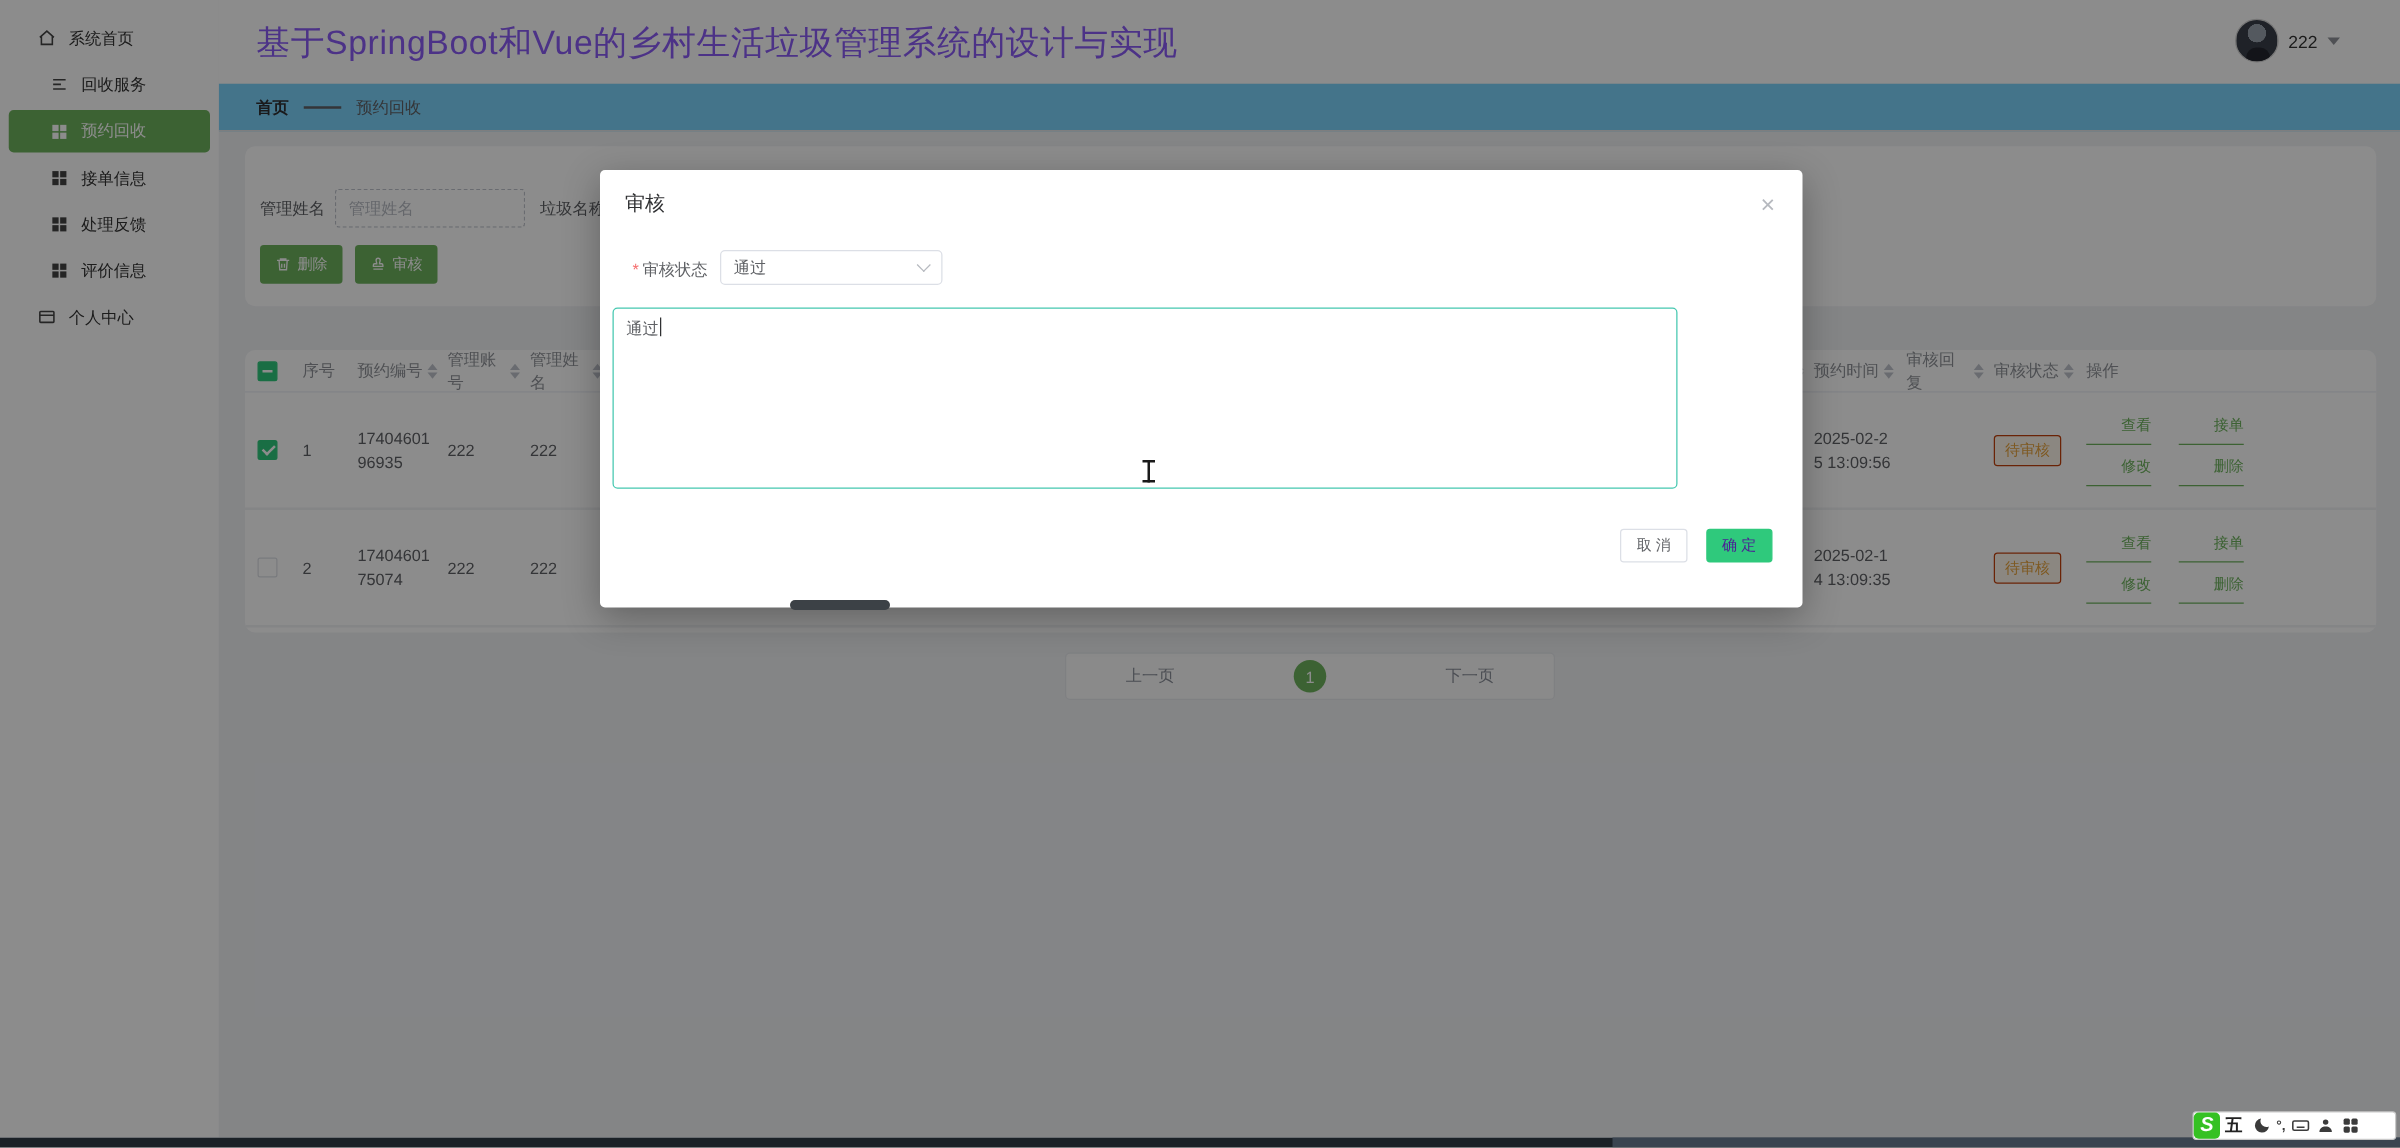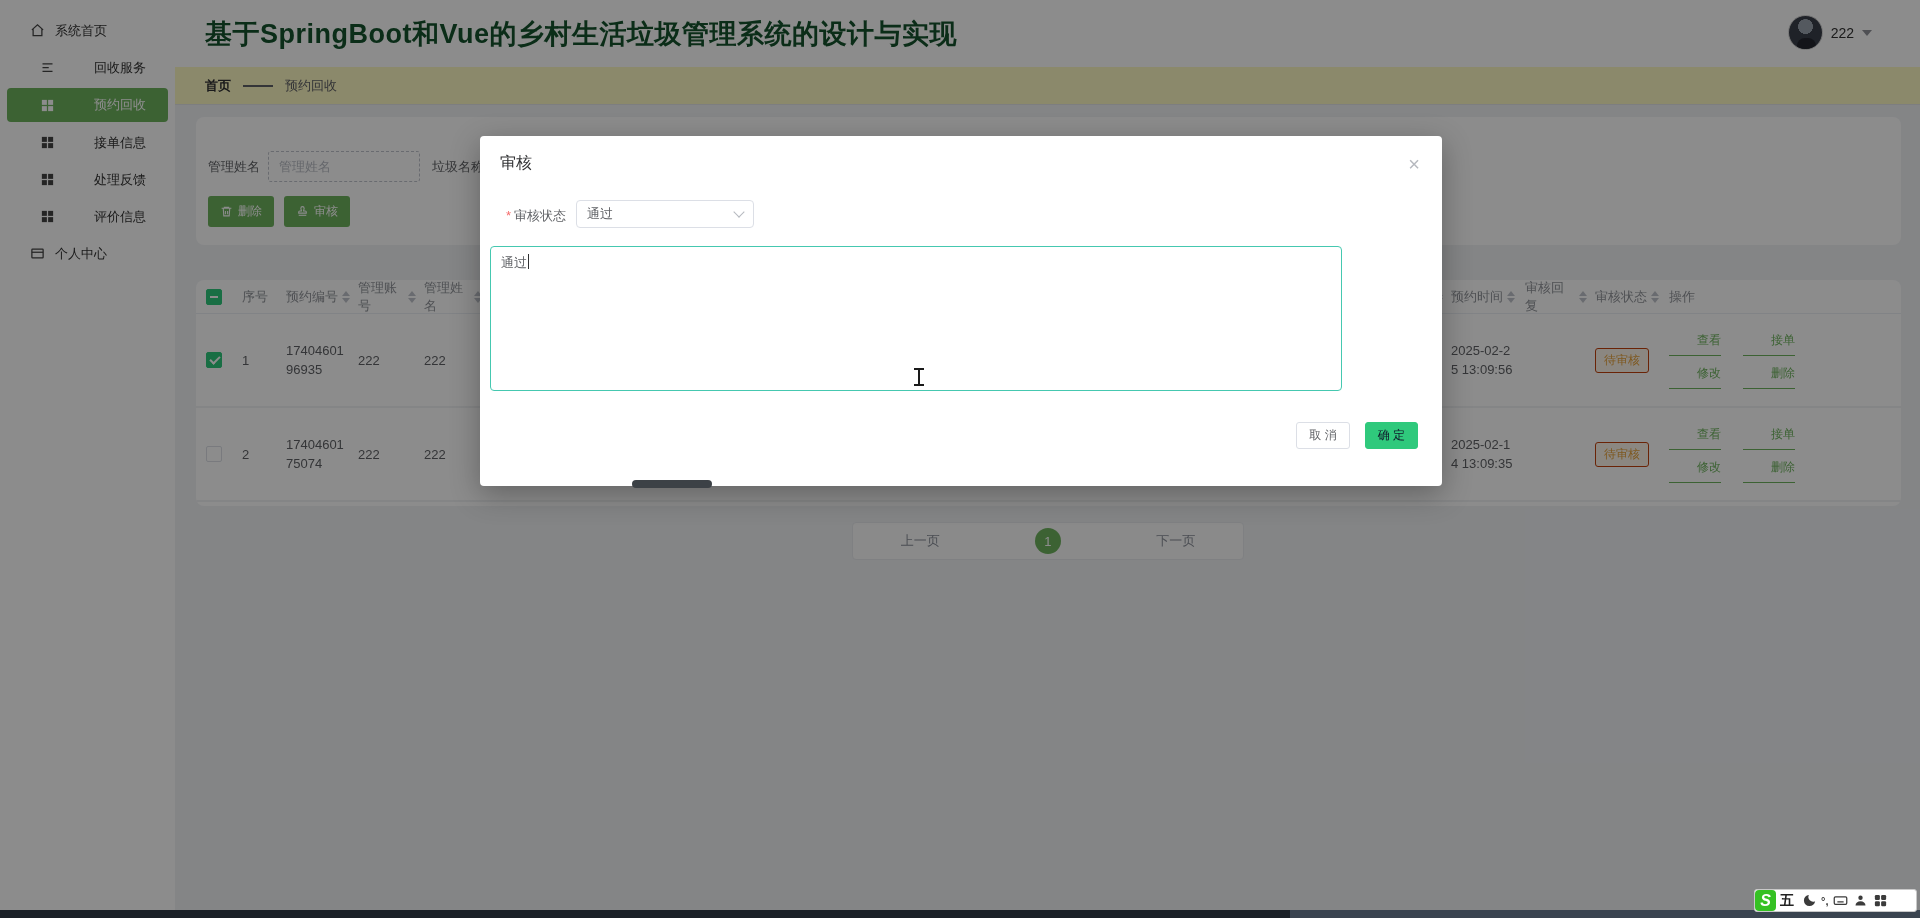--- a/index.html
+++ b/index.html
@@ -8,37 +8,37 @@
     --focus-teal:#45c8b0;
     --warning-orange:#e6a23c;
   }
   *{box-sizing:border-box;margin:0;padding:0;}
   body{font-family:"Liberation Sans","DejaVu Sans",sans-serif;background:#555;}
   .screen{position:relative;width:1920px;height:918px;background:#f0f2f5;overflow:hidden;}
 
   
   .sidebar{position:absolute;left:0;top:0;width:175px;height:910px;background:#ffffff;z-index:2;padding-top:12px;}
   .side-item{display:flex;align-items:center;height:37px;padding-left:30px;font-size:13px;color:#333;cursor:pointer;}
-  .side-item.sub{padding-left:40px;gap:29px;}
+  .side-item.sub{padding-left:40px;}
   .side-item .s-icon{width:15px;height:15px;margin-right:10px;color:#444;flex:0 0 auto;display:inline-flex;}
   .side-item svg{width:100%;height:100%;}
   .side-item.active{background:var(--accent-green);color:#fff;margin:2px 7px;border-radius:4px;height:34px;padding-left:33px;}
   .side-item.active .s-icon{color:#fff;}
 
   
   .topbar{position:absolute;left:175px;top:0;right:0;height:67px;background:#fff;display:flex;align-items:center;z-index:1;}
-  .page-title{margin-left:30px;font-size:27px;font-weight:700;color:#14532d;letter-spacing:.5px;}
+  .page-title{margin-left:30px;font-size:27px;font-weight:400;color:#8b5cf6;letter-spacing:.5px;}
   .user-box{position:absolute;right:48px;top:15px;display:flex;align-items:center;gap:8px;cursor:pointer;}
   .avatar{width:35px;height:35px;border-radius:50%;background:radial-gradient(circle at 50% 32%,#9aa2ad 0 26%,#3a3f4a 27% 100%);border:1px solid #d4d4d4;overflow:hidden;position:relative;}
   .avatar::after{content:"";position:absolute;left:8px;bottom:-2px;width:19px;height:13px;border-radius:8px 8px 0 0;background:#23262e;}
   .user-name{font-size:14px;color:#333;}
   .caret-down{width:0;height:0;border-left:5px solid transparent;border-right:5px solid transparent;border-top:6px solid #909399;}
 
   
-  .breadcrumb{position:absolute;left:175px;top:67px;right:0;height:38px;display:flex;align-items:center;padding-left:30px;background:#fef9c3;border-bottom:1px solid #e3e5e8;z-index:1;}
+  .breadcrumb{position:absolute;left:175px;top:67px;right:0;height:38px;display:flex;align-items:center;padding-left:30px;background:#7dd3fc;border-bottom:1px solid #e3e5e8;z-index:1;}
   .bc-home{font-size:13px;font-weight:700;color:#303133;}
   .bc-sep{width:30px;height:2px;background:#606266;margin:0 12px;}
   .bc-cur{font-size:13px;color:#606266;}
 
   
   .filter-card{position:absolute;left:196px;top:117px;width:1705px;height:128px;background:#fff;border-radius:8px;z-index:1;padding:34px 12px 0 12px;}
   .filter-row{display:flex;align-items:center;}
   .f-label{font-size:13px;color:#606266;margin-right:8px;}
   .f-input{width:152px;height:31px;border:1px dashed #c0c4cc;border-radius:3px;background:#fff;padding:0 10px;font-size:13px;color:#333;font-family:inherit;}
   .f-input::placeholder{color:#b8bcc4;}
@@ -93,21 +93,21 @@
   .m-label{width:86px;text-align:right;font-size:13px;color:#606266;padding-top:7px;flex:0 0 auto;}
   .req{color:#f56c6c;margin-right:3px;}
   .m-ctl{margin-left:10px;}
   .sel{width:178px;height:28px;border:1px solid #dcdfe6;border-radius:4px;display:flex;align-items:center;justify-content:space-between;padding:0 10px;font-size:13px;color:#606266;cursor:pointer;background:#fff;}
   .chev{width:8px;height:8px;border-right:1.5px solid #b6b9bf;border-bottom:1.5px solid #b6b9bf;transform:rotate(45deg);margin-top:-4px;}
   .ta-wrap{position:relative;margin-left:10px;}
   .ta{width:852px;height:145px;border:1px solid var(--focus-teal);border-radius:4px;resize:none;font-size:13px;color:#606266;padding:7px 10px;font-family:inherit;outline:none;}
   .ta-caret{position:absolute;left:38px;top:8px;width:1px;height:15px;background:#303133;}
   .m-foot{display:flex;justify-content:flex-end;gap:15px;padding-right:24px;margin-top:27px;}
   .btn-plain{height:27px;padding:0 12px;background:#fff;border:1px solid #dcdfe6;border-radius:3px;font-size:12px;color:#606266;cursor:pointer;font-family:inherit;}
-  .btn-primary{height:27px;padding:0 12px;background:var(--confirm-green);border:1px solid var(--confirm-green);border-radius:3px;font-size:12px;color:#0f172a;cursor:pointer;font-family:inherit;}
+  .btn-primary{height:27px;padding:0 12px;background:var(--confirm-green);border:1px solid var(--confirm-green);border-radius:3px;font-size:12px;color:#4c1d95;cursor:pointer;font-family:inherit;}
 
   
   .hthumb{position:absolute;left:632px;top:480px;width:80px;height:8px;background:#3c4146;border-radius:4px;z-index:51;cursor:pointer;}
   .ibeam{position:absolute;left:914px;top:368px;z-index:52;width:10px;height:18px;}
   .ibeam::before{content:"";position:absolute;left:4px;top:0;width:2px;height:18px;background:#1a1a1a;}
   .ibeam::after{content:"";position:absolute;left:0;top:0;width:10px;height:2px;background:#1a1a1a;box-shadow:0 16px 0 #1a1a1a;}
 
   
   .taskbar{position:absolute;left:0;top:910px;width:1920px;height:8px;background:#1b2127;z-index:60;}
   .taskbar .seg{position:absolute;left:1290px;top:0;width:630px;height:8px;background:#3a4450;}

